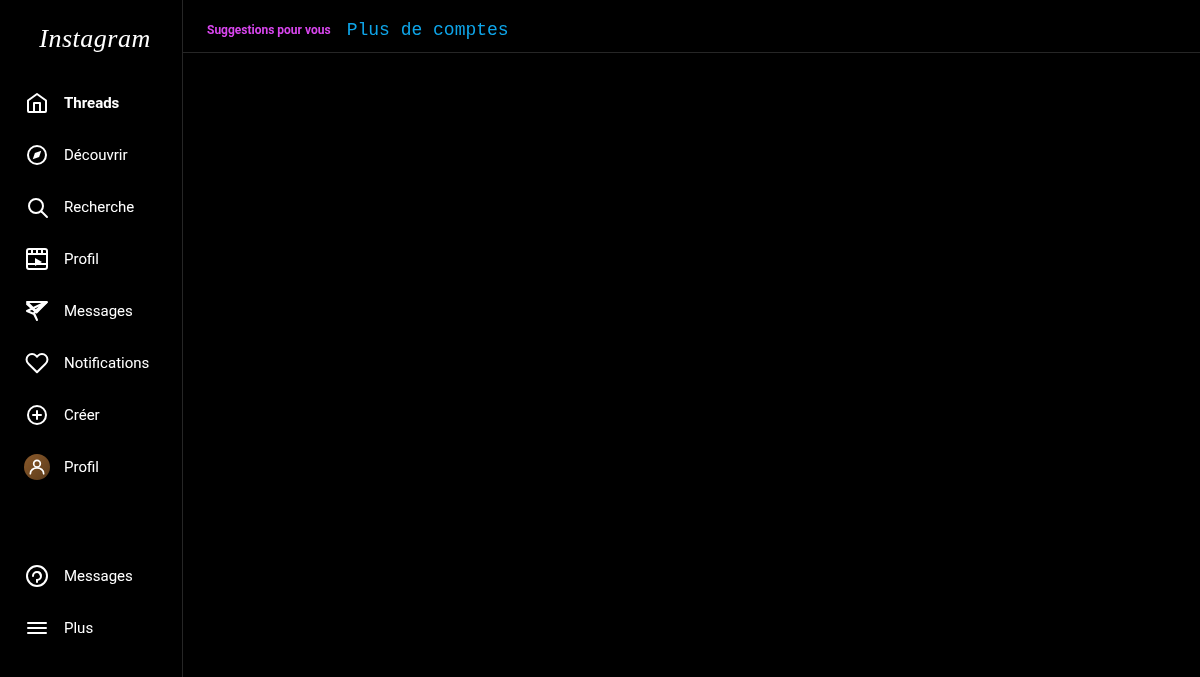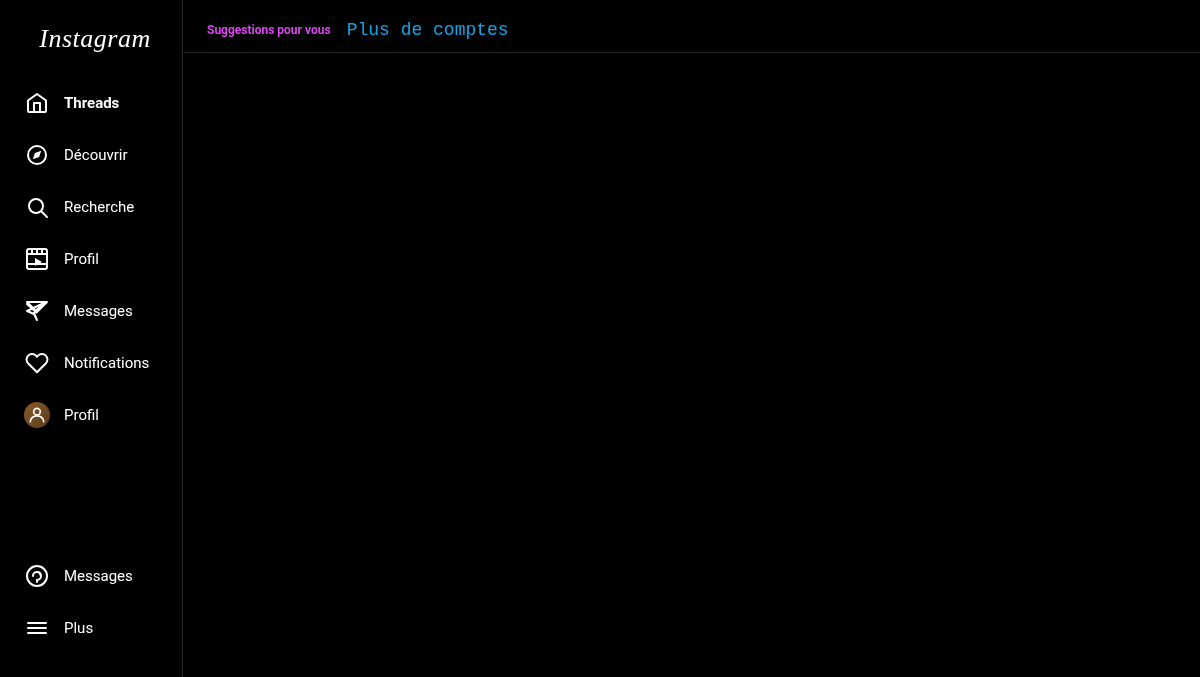--- a/index.html
+++ b/index.html
@@ -223,20 +223,30 @@
 
     <div class="nav-item">
       <span class="nav-icon">
         <svg width="24" height="24" viewBox="0 0 24 24">
           <path d="M20.84 4.61a5.5 5.5 0 00-7.78 0L12 5.67l-1.06-1.06a5.5 5.5 0 00-7.78 7.78l1.06 1.06L12 21.23l7.78-7.78 1.06-1.06a5.5 5.5 0 000-7.78z"></path>
         </svg>
       </span>
       <span class="nav-label">Notifications</span>
     </div>
 
+    <div class="nav-item">
+      <span class="nav-icon">
+        <svg width="24" height="24" viewBox="0 0 24 24">
+          <circle cx="12" cy="12" r="9"></circle>
+          <line x1="12" y1="8" x2="12" y2="16"></line>
+          <line x1="8" y1="12" x2="16" y2="12"></line>
+        </svg>
+      </span>
+      <span class="nav-label">Créer</span>
+    </div>
 
     <div class="nav-item">
       <span class="nav-icon">
         <div class="avatar-circle">
           <svg width="20" height="20" viewBox="0 0 24 24" stroke="#ccc" fill="none">
             <circle cx="12" cy="8" r="4"></circle>
             <path d="M4 20c0-4 3.6-7 8-7s8 3 8 7"></path>
           </svg>
         </div>
       </span>

